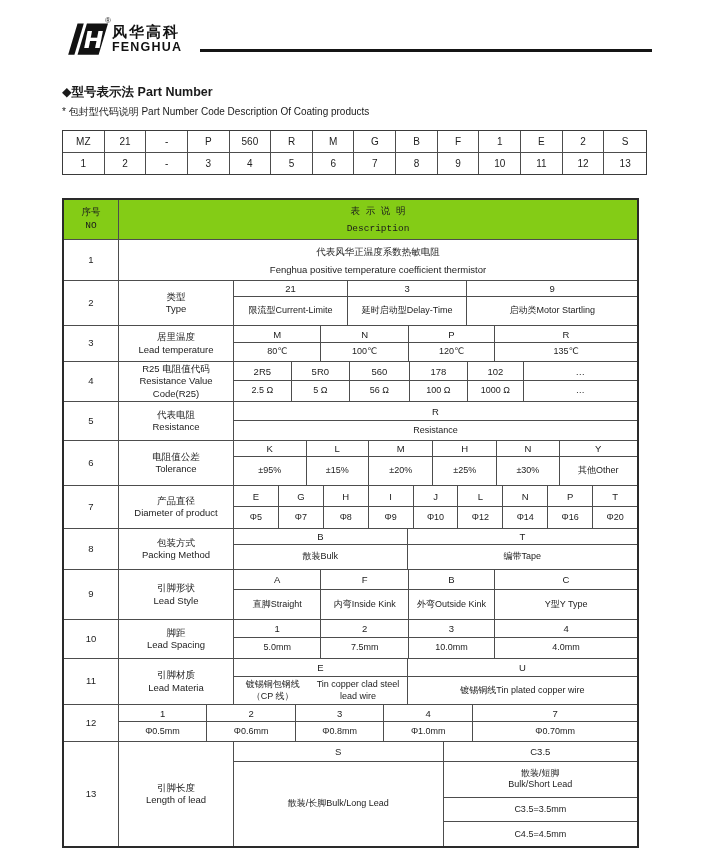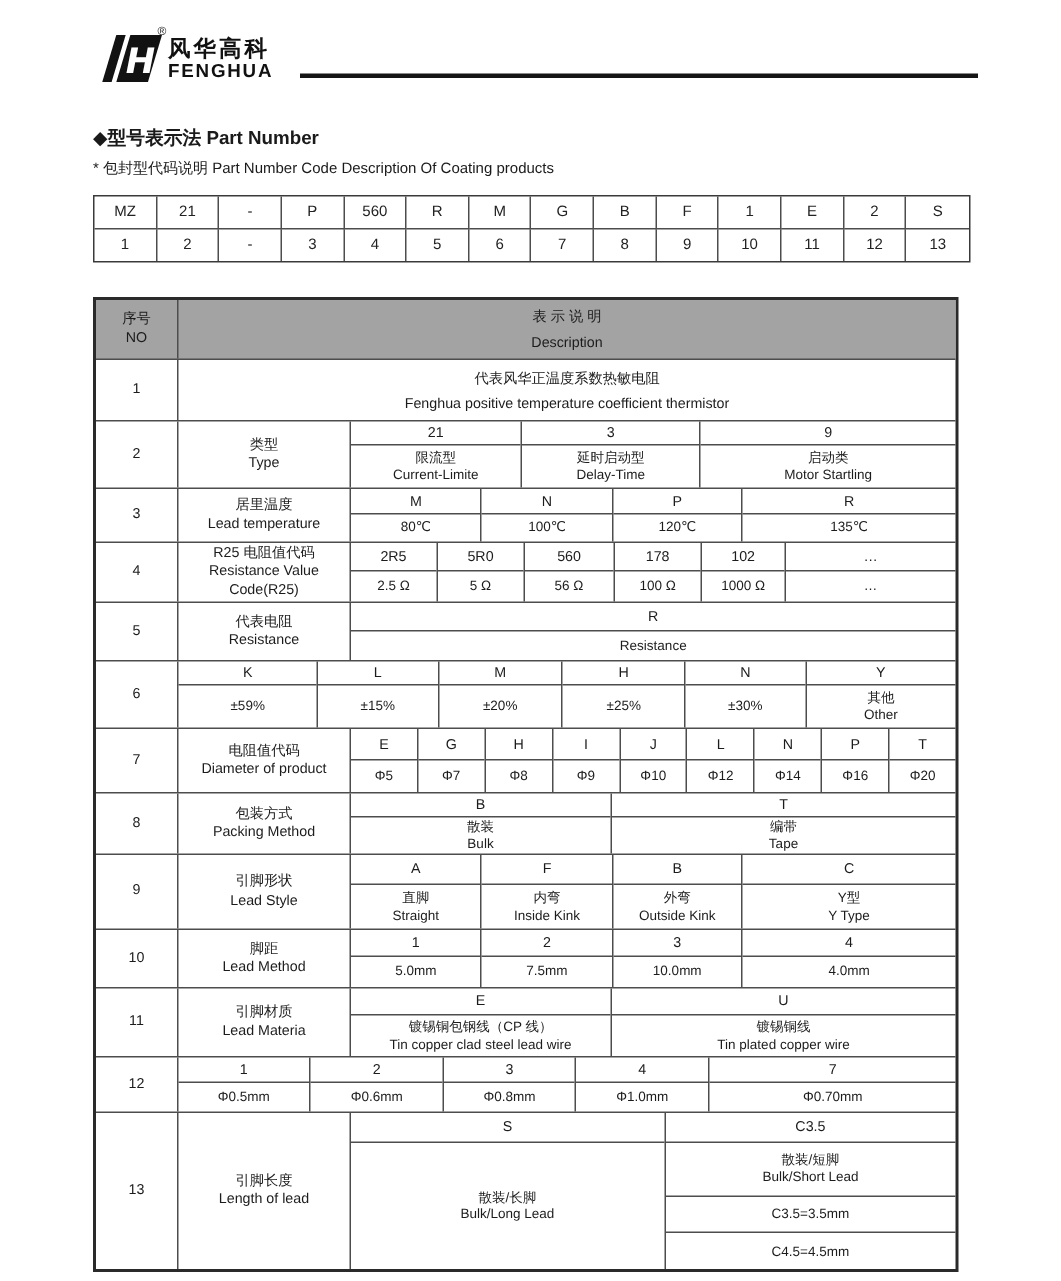--- a/index.html
+++ b/index.html
@@ -35,22 +35,22 @@
   .mtable { position:absolute; left:62px; top:198px; width:577px; border:2px solid #2a2a2a; background:#fff; }
   .mrow { display:flex; border-bottom:1px solid #4d4d4d; }
   .mrow:last-child { border-bottom:none; }
   .no-cell { flex:0 0 55px; border-right:1px solid #4d4d4d; display:flex; flex-direction:column; align-items:center; justify-content:center; font-size:9.5px; line-height:1.3; text-align:center; }
   .label-cell { flex:0 0 115px; border-right:1px solid #4d4d4d; display:flex; flex-direction:column; align-items:center; justify-content:center; font-size:9.5px; line-height:1.3; text-align:center; padding:1px; }
   .desc-wide { flex:1; display:flex; flex-direction:column; align-items:center; justify-content:space-around; font-size:9.5px; text-align:center; padding:3px 0; }
   .cols { flex:1; display:flex; min-width:0; }
   .col { display:flex; flex-direction:column; border-right:1px solid #4d4d4d; min-width:0; }
   .col:last-child { border-right:none; }
   .code { border-bottom:1px solid #4d4d4d; display:flex; align-items:center; justify-content:center; font-size:9.5px; flex-shrink:0; }
-  .meaning { flex:1; display:flex; flex-direction:column; align-items:center; justify-content:center; font-size:9px; line-height:1.25; text-align:center; padding:1px; }
-  .hdr { background:#a3a3a3; }
+  .meaning { flex:1; display:flex; flex-direction:row; align-items:center; justify-content:center; font-size:9px; line-height:1.25; text-align:center; padding:1px; }
+  .hdr { background:#84cc16;font-family:Liberation Mono, monospace; }
   .hdr .no-cell { border-right:1px solid #4d4d4d; }
   .sub { border-bottom:1px solid #4d4d4d; display:flex; flex-direction:column; align-items:center; justify-content:center; font-size:9px; line-height:1.25; text-align:center; }
   .sub:last-child { border-bottom:none; }
 </style>
 </head>
 <body>
 
 <div class="page">
 
   <svg class="logo-icon" viewBox="0 0 64 44" width="50" height="38" aria-hidden="true">
@@ -241,25 +241,29 @@
           <div class="code" style="height:19px">R</div>
           <div class="meaning">
               <span>Resistance</span>
             </div>
         </div>
       </div>
     </div>
 
     <div class="mrow" style="height:45px">
       <div class="no-cell">6</div>
+      <div class="label-cell">
+        <span>电阻值公差</span>
+        <span>Tolerance</span>
+      </div>
       <div class="cols">
         <div class="col" style="flex:0 0 18%">
           <div class="code" style="height:16px">K</div>
           <div class="meaning">
-              <span>±59%</span>
+              <span>±95%</span>
             </div>
         </div>
         <div class="col" style="flex:0 0 15.5%">
           <div class="code" style="height:16px">L</div>
           <div class="meaning">
               <span>±15%</span>
             </div>
         </div>
         <div class="col" style="flex:0 0 16%">
           <div class="code" style="height:16px">M</div>
@@ -285,21 +289,21 @@
             <span>其他</span>
             <span>Other</span>
           </div>
         </div>
       </div>
     </div>
 
     <div class="mrow" style="height:43px">
       <div class="no-cell">7</div>
       <div class="label-cell">
-        <span>电阻值代码</span>
+        <span>产品直径</span>
         <span>Diameter of product</span>
       </div>
       <div class="cols">
         <div class="col" style="flex:1">
           <div class="code" style="height:21px">E</div>
           <div class="meaning">
               <span>Φ5</span>
             </div>
         </div>
         <div class="col" style="flex:1">
@@ -412,21 +416,21 @@
             <span>Y Type</span>
           </div>
         </div>
       </div>
     </div>
 
     <div class="mrow" style="height:39px">
       <div class="no-cell">10</div>
       <div class="label-cell">
         <span>脚距</span>
-        <span>Lead Method</span>
+        <span>Lead Spacing</span>
       </div>
       <div class="cols">
         <div class="col" style="flex:0 0 21.7%">
           <div class="code" style="height:18px">1</div>
           <div class="meaning">
               <span>5.0mm</span>
             </div>
         </div>
         <div class="col" style="flex:0 0 21.7%">
           <div class="code" style="height:18px">2</div>

